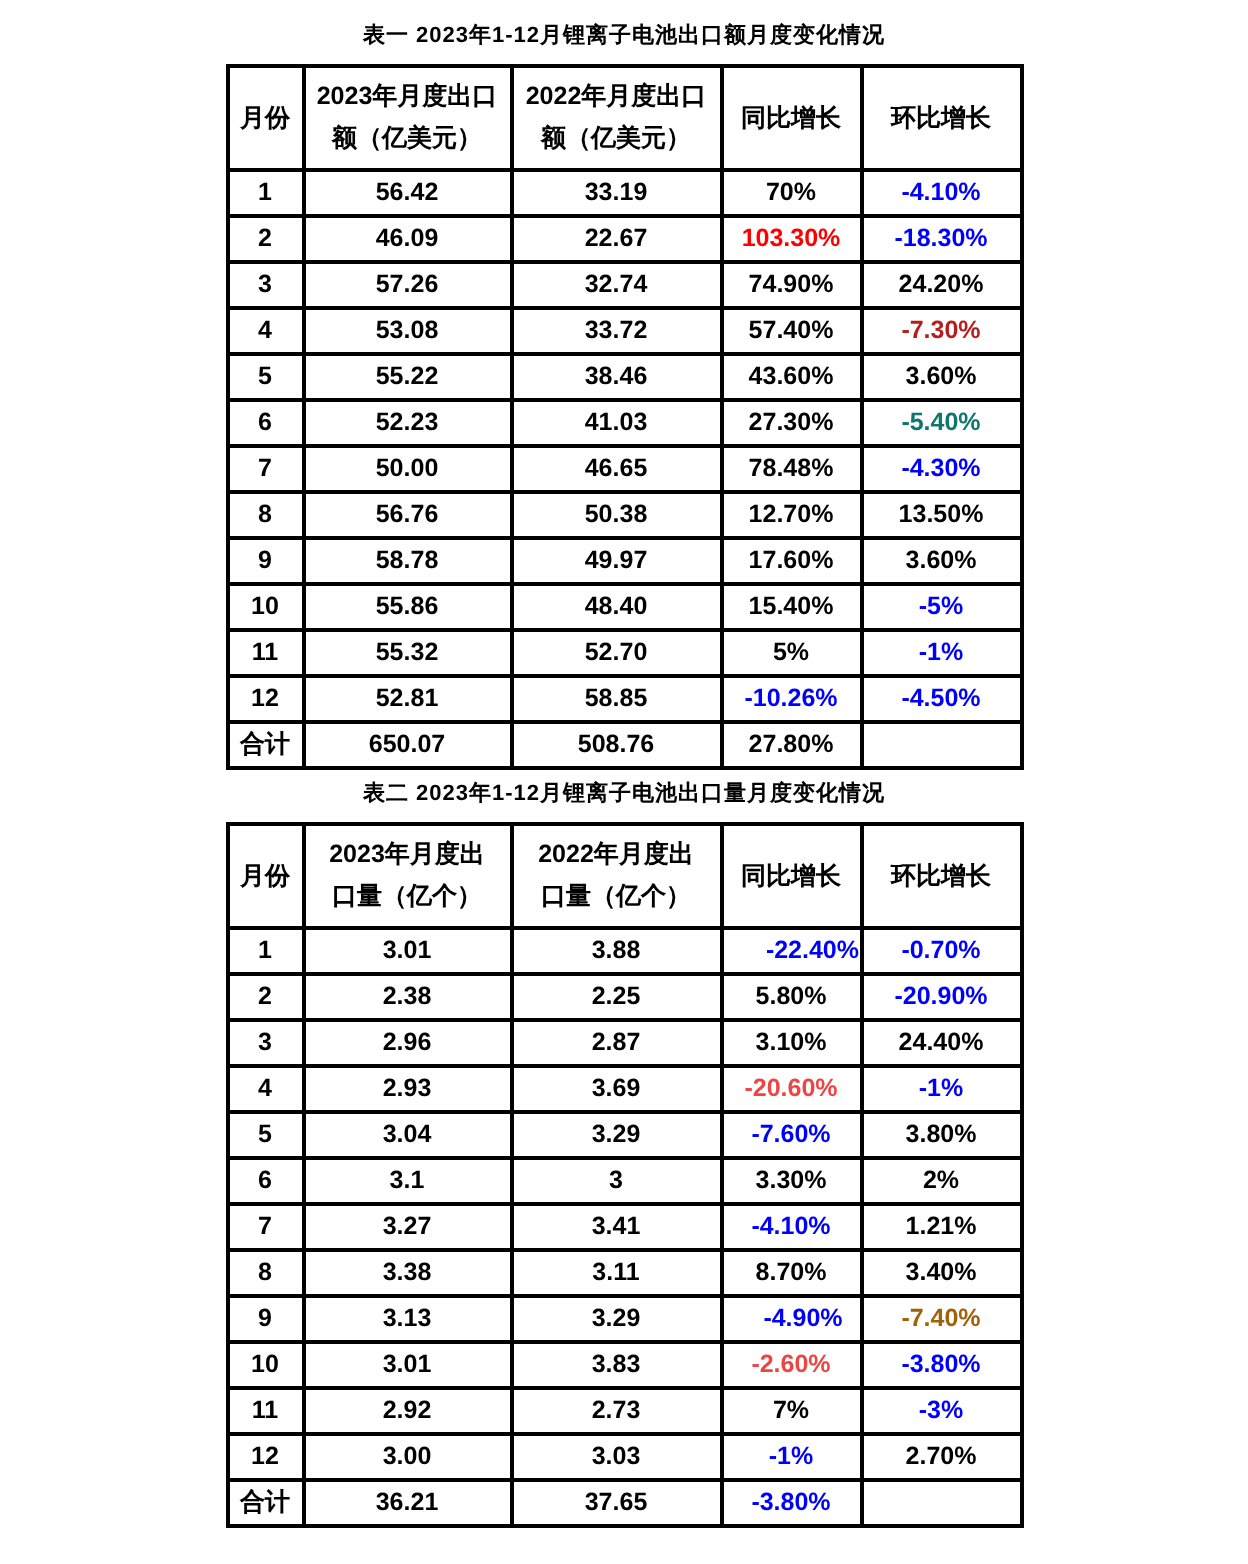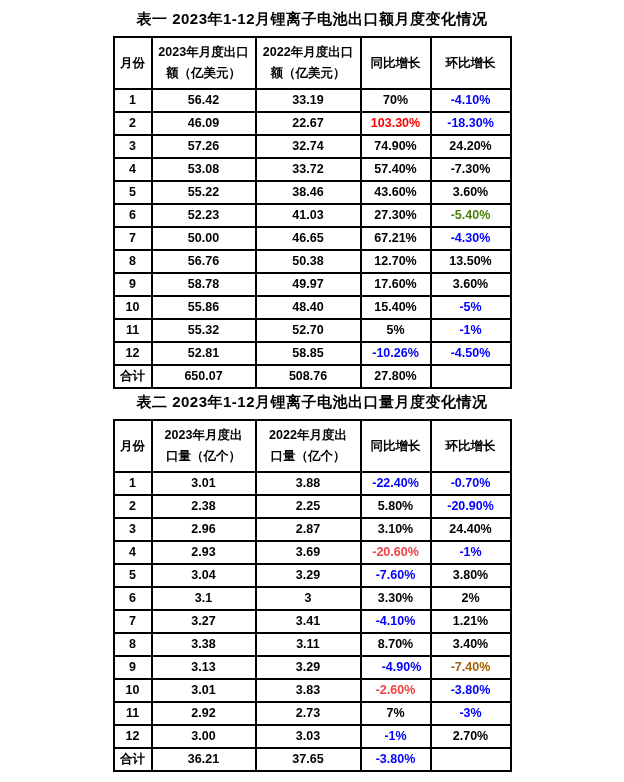--- a/index.html
+++ b/index.html
@@ -12,21 +12,21 @@
     height: 782px;
     font-family: "Liberation Sans", "DejaVu Sans", sans-serif;
     font-weight: bold;
     color: #000000;
     overflow: hidden;
   }
   .page {
     padding-top: 6px;
   }
   .tbl-title {
-    font-size: 15px;
+    font-size: 11px;
     font-weight: bold;
     text-align: center;
     margin: 4px 0 7px 0;
     letter-spacing: 0.5px;
   }
   .tbl-title.second {
   }
   table.data-table {
     border-collapse: collapse;
     table-layout: fixed;
@@ -105,41 +105,41 @@
           <td>57.26</td>
           <td>32.74</td>
           <td>74.90%</td>
           <td>24.20%</td>
         </tr>
         <tr>
           <td>4</td>
           <td>53.08</td>
           <td>33.72</td>
           <td>57.40%</td>
-          <td style="color: #000000;">-7.30%</td>
+          <td style="color: #b91c1c;">-7.30%</td>
         </tr>
         <tr>
           <td>5</td>
           <td>55.22</td>
           <td>38.46</td>
           <td>43.60%</td>
           <td>3.60%</td>
         </tr>
         <tr>
           <td>6</td>
           <td>52.23</td>
           <td>41.03</td>
           <td>27.30%</td>
-          <td style="color: #4d7c0f;">-5.40%</td>
+          <td style="color: #0f766e;">-5.40%</td>
         </tr>
         <tr>
           <td>7</td>
           <td>50.00</td>
           <td>46.65</td>
-          <td>67.21%</td>
+          <td>78.48%</td>
           <td style="color: rgb(0, 0, 255);">-4.30%</td>
         </tr>
         <tr>
           <td>8</td>
           <td>56.76</td>
           <td>50.38</td>
           <td>12.70%</td>
           <td>13.50%</td>
         </tr>
         <tr>
@@ -199,21 +199,21 @@
 口量（亿个）</th>
         <th>同比增长</th>
         <th>环比增长</th>
       </tr>
     </thead>
     <tbody>
         <tr>
           <td>1</td>
           <td>3.01</td>
           <td>3.88</td>
-          <td style="color: rgb(0, 0, 255);">-22.40%</td>
+          <td style="color: rgb(0, 0, 255); text-align: right;">-22.40%</td>
           <td style="color: rgb(0, 0, 255);">-0.70%</td>
         </tr>
         <tr>
           <td>2</td>
           <td>2.38</td>
           <td>2.25</td>
           <td>5.80%</td>
           <td style="color: rgb(0, 0, 255);">-20.90%</td>
         </tr>
         <tr>

